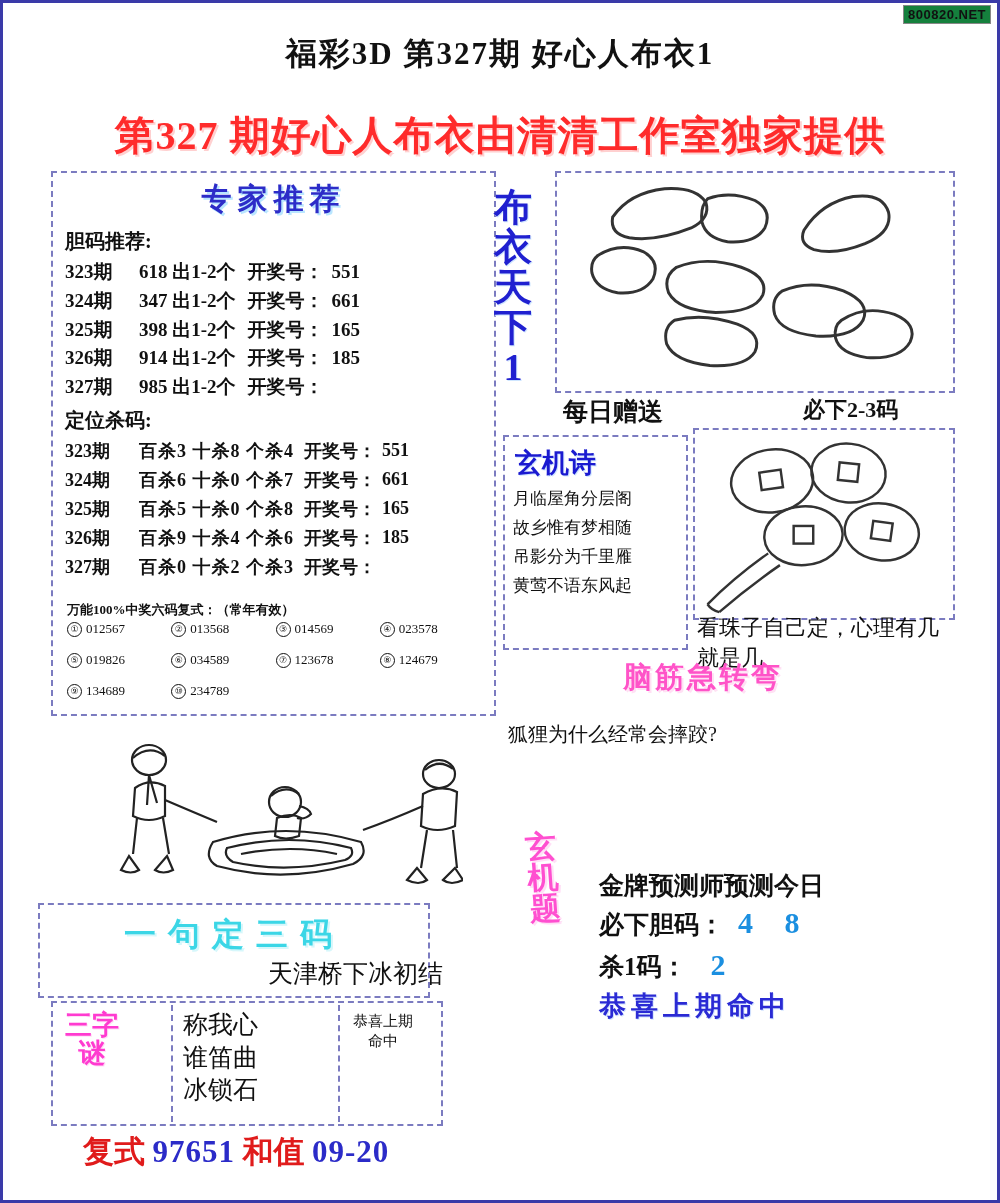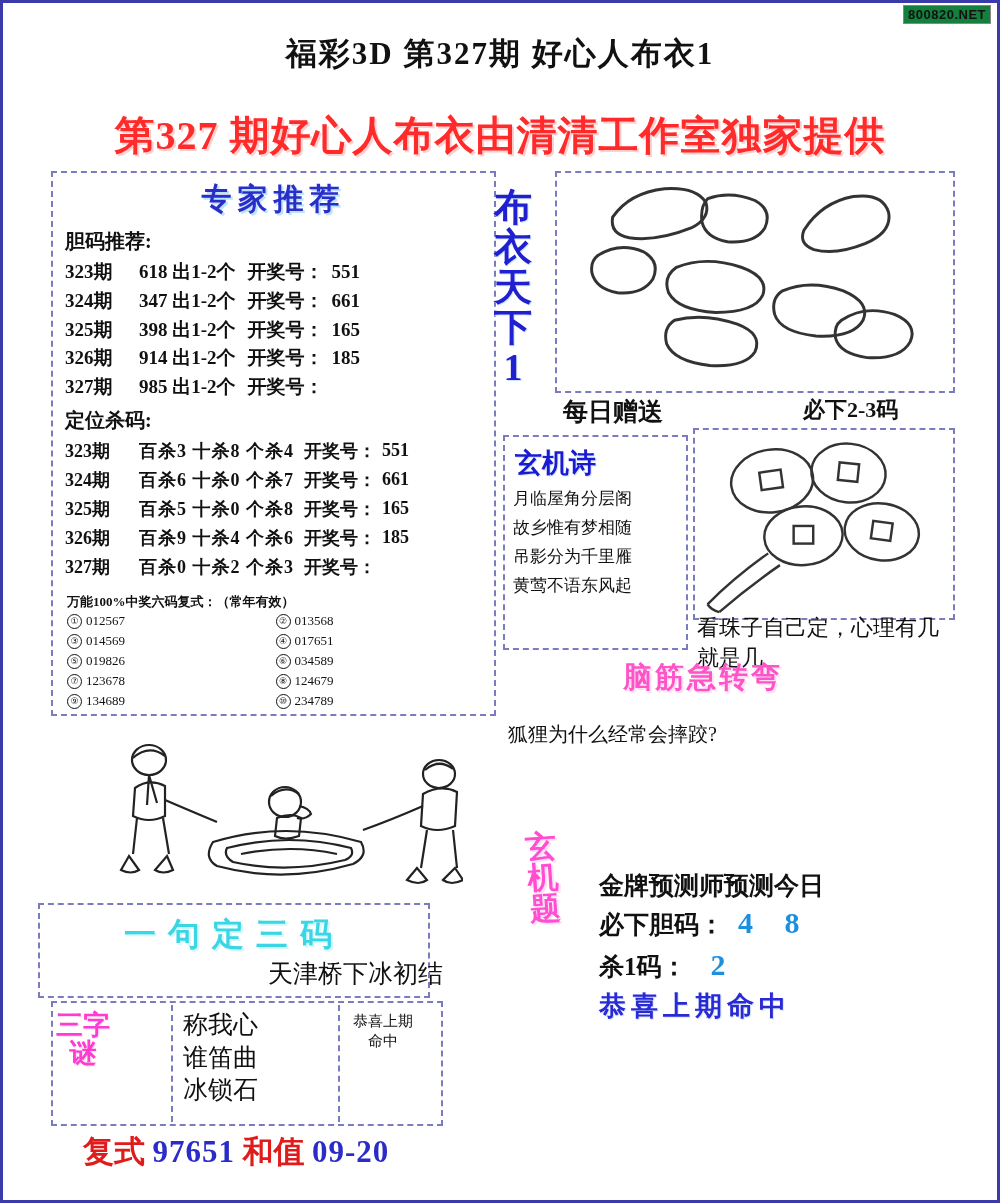--- a/index.html
+++ b/index.html
@@ -73,27 +73,27 @@
     font-size:18px;font-family:"Liberation Serif", serif;
     color:#111;font-weight:bold;
     margin:5px 0 5px 12px;
   }
   .row2 .issue{width:68px;}
   .row2 .kill{margin-left:6px;letter-spacing:1px;}
   .row2 .kj{margin-left:10px;}
   .row2 .num{margin-left:6px;min-width:42px;}
 
   .fushi-title{
-    margin:14px 0 2px 14px;font-size:13px;font-weight:bold;color:#111;
+    margin:22px 0 2px 14px;font-size:13px;font-weight:bold;color:#111;
     font-family:"Liberation Serif", serif;
   }
   .fushi-grid{
     margin-left:14px;margin-right:10px;
-    display:grid;grid-template-columns:repeat(2,1fr);
-    row-gap:4px;
+    display:grid;grid-template-columns:repeat(4,1fr);
+    row-gap:15px;
     font-size:13px;color:#111;
     font-family:"Liberation Serif", serif;
   }
   .fushi-grid span{white-space:nowrap;}
   .circ{
     display:inline-block;width:13px;height:13px;line-height:12px;
     border:1px solid #111;border-radius:50%;
     text-align:center;font-size:9px;margin-right:4px;
     vertical-align:1px;
   }
@@ -169,21 +169,21 @@
     text-shadow:2px 2px 0 #d6f7fb;
   }
   .sanma-sentence{
     text-align:right;margin-top:4px;
     font-size:25px;color:#111;font-family:"Liberation Serif", serif;
   }
 
   
   #riddle3-panel{left:48px;top:998px;width:392px;height:125px;}
   .r3-left{
-    position:absolute;left:2px;top:8px;width:56px;
+    position:absolute;left:11px;top:8px;width:56px;
     font-size:27px;font-weight:bold;color:#ff3bd0;
     font-family:"Liberation Serif", serif;
     line-height:1.05;text-align:center;
     text-shadow:1px 1px 0 #ffe0f6;
   }
   .r3-mid{
     position:absolute;left:130px;top:6px;
     font-size:25px;color:#111;font-family:"Liberation Serif", serif;
     line-height:1.3;text-align:center;
   }
@@ -317,21 +317,21 @@
       <span class="kill">百杀0 十杀2 个杀3</span>
       <span class="kj">开奖号：</span>
       <span class="num"></span>
     </div>
 
     <div class="fushi-title">万能100%中奖六码复式：（常年有效）</div>
     <div class="fushi-grid">
       <span><span class="circ">①</span><span>012567</span></span>
       <span><span class="circ">②</span><span>013568</span></span>
       <span><span class="circ">③</span><span>014569</span></span>
-      <span><span class="circ">④</span><span>017651</span></span>
+      <span><span class="circ">④</span><span>023578</span></span>
       <span><span class="circ">⑤</span><span>019826</span></span>
       <span><span class="circ">⑥</span><span>034589</span></span>
       <span><span class="circ">⑦</span><span>123678</span></span>
       <span><span class="circ">⑧</span><span>124679</span></span>
       <span><span class="circ">⑨</span><span>134689</span></span>
       <span><span class="circ">⑩</span><span>234789</span></span>
     </div>
   </div>
 
   <div id="buyi-col">

